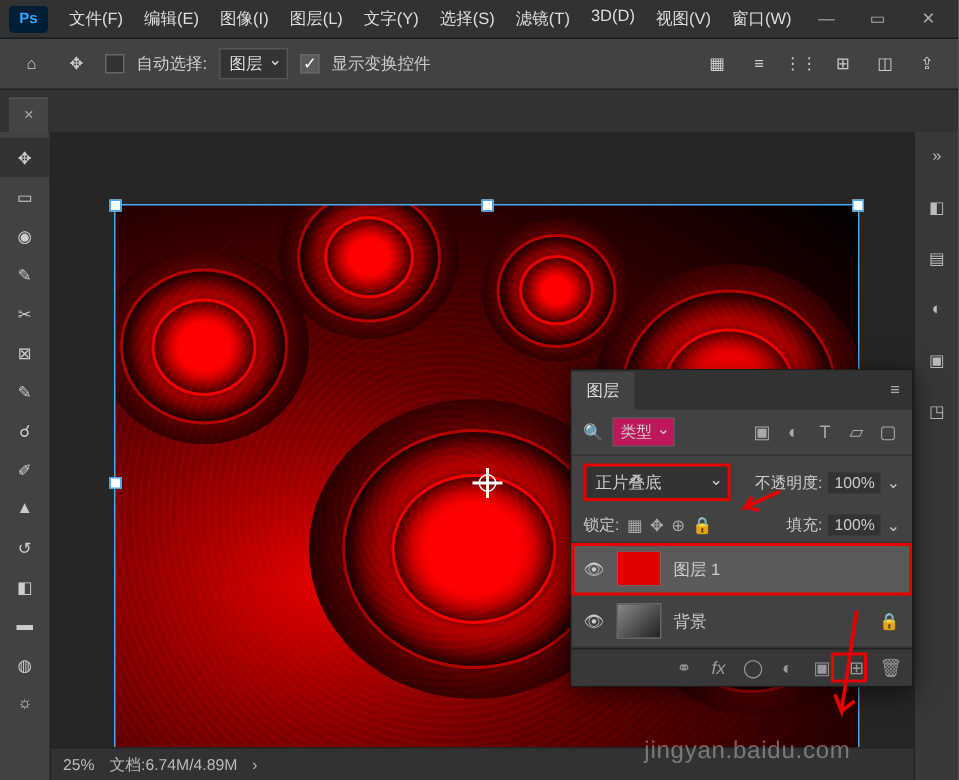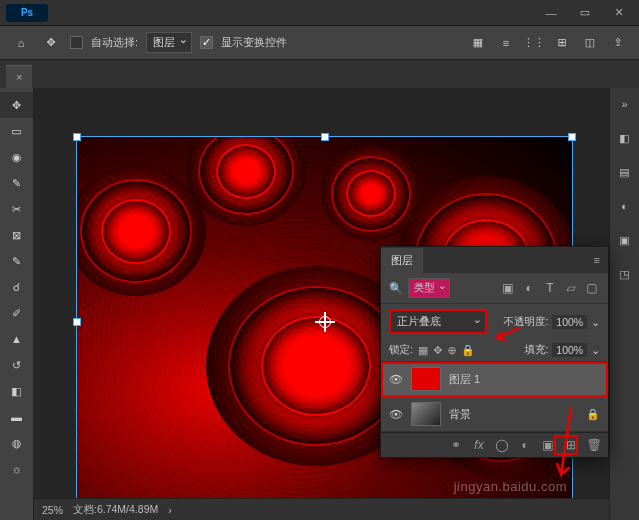--- a/index.html
+++ b/index.html
@@ -1,18 +1,18 @@
 <!DOCTYPE html>
 <html><head>
 <meta charset="utf-8">
 <style>
 *{margin:0;padding:0;box-sizing:border-box;font-family:"Microsoft YaHei",Arial,sans-serif;-webkit-font-smoothing:antialiased}
 body{background:#323232;width:639px;height:520px;overflow:hidden;position:relative;color:#ccc;font-size:11px}
 .titlebar{height:26px;background:#323232;display:flex;align-items:center;padding:0 6px;border-bottom:1px solid #1a1a1a}
-.ps-icon{width:42px;height:18px;background:#001e36;border-radius:3px;display:flex;align-items:center;justify-content:center;color:#31a8ff;font-weight:bold;font-size:10px;margin-right:8px}
+.ps-icon{width:26px;height:18px;background:#001e36;border-radius:3px;display:flex;align-items:center;justify-content:center;color:#31a8ff;font-weight:bold;font-size:10px;margin-right:8px}
 .menu{display:flex;gap:2px}
 .menu-item{padding:3px 6px;color:#ddd;cursor:pointer}
 .win-controls{margin-left:auto;display:flex;gap:6px}
 .win-btn{width:28px;height:20px;display:flex;align-items:center;justify-content:center;color:#aaa}
 .options-bar{height:34px;background:#424242;display:flex;align-items:center;padding:0 10px;gap:8px;border-bottom:1px solid #222}
 .opt-icon{width:22px;height:22px;display:flex;align-items:center;justify-content:center;color:#ccc}
 .checkbox{width:13px;height:13px;border:1px solid #666;background:#333;display:inline-flex;align-items:center;justify-content:center}
 .checkbox.checked{background:#5a5a5a;color:#fff}
 .select-box{background:#333;border:1px solid #555;padding:2px 16px 2px 6px;position:relative;color:#ddd}
 .select-box:after{content:"⌄";position:absolute;right:3px;top:0}
@@ -74,28 +74,40 @@
 .thumb.red{background:#e00000}
 .thumb.bg{background:linear-gradient(135deg,#888 0%,#555 50%,#222 100%)}
 .lock-indic{margin-left:auto;color:#aaa}
 .panel-footer{display:flex;justify-content:flex-end;align-items:center;padding:4px 6px;gap:7px;background:#383838;border-top:1px solid #222}
 .panel-footer .fic{width:16px;height:16px;color:#999;display:flex;align-items:center;justify-content:center;font-size:12px}
 .red-arrow{position:absolute;pointer-events:none;z-index:60}
 .arrow1{right:118px;top:324px;width:30px;height:20px}
 .arrow2{right:62px;top:404px;width:22px;height:78px}
 .red-box-footer{position:absolute;width:24px;height:20px;border:2px solid #e80000;z-index:61}
 .statusbar{position:absolute;left:34px;bottom:0;height:22px;background:#323232;display:flex;align-items:center;padding:0 8px;gap:10px;font-size:10.5px;color:#bbb;border-top:1px solid #222;right:30px}
-.watermark{position:absolute;right:42px;bottom:26px;color:rgba(255,255,255,.35);font-size:13px;z-index:45;letter-spacing:.5px}
+.watermark{position:absolute;right:42px;bottom:10px;color:rgba(255,255,255,.35);font-size:16px;z-index:45;letter-spacing:.5px}
 .flyout-arrow{position:absolute;right:32px;top:250px;width:10px;height:14px;color:#888;z-index:49}
 </style>
 </head>
 <body>
 
 <div class="titlebar">
   <div class="ps-icon">Ps</div>
+  <div class="menu">
+    <div class="menu-item">文件(F)</div>
+    <div class="menu-item">编辑(E)</div>
+    <div class="menu-item">图像(I)</div>
+    <div class="menu-item">图层(L)</div>
+    <div class="menu-item">文字(Y)</div>
+    <div class="menu-item">选择(S)</div>
+    <div class="menu-item">滤镜(T)</div>
+    <div class="menu-item">3D(D)</div>
+    <div class="menu-item">视图(V)</div>
+    <div class="menu-item">窗口(W)</div>
+  </div>
   <div class="win-controls">
     <div class="win-btn">—</div>
     <div class="win-btn">▭</div>
     <div class="win-btn">✕</div>
   </div>
 </div>
 
 <div class="options-bar">
   <div class="opt-icon">⌂</div>
   <div class="opt-icon">✥</div>

